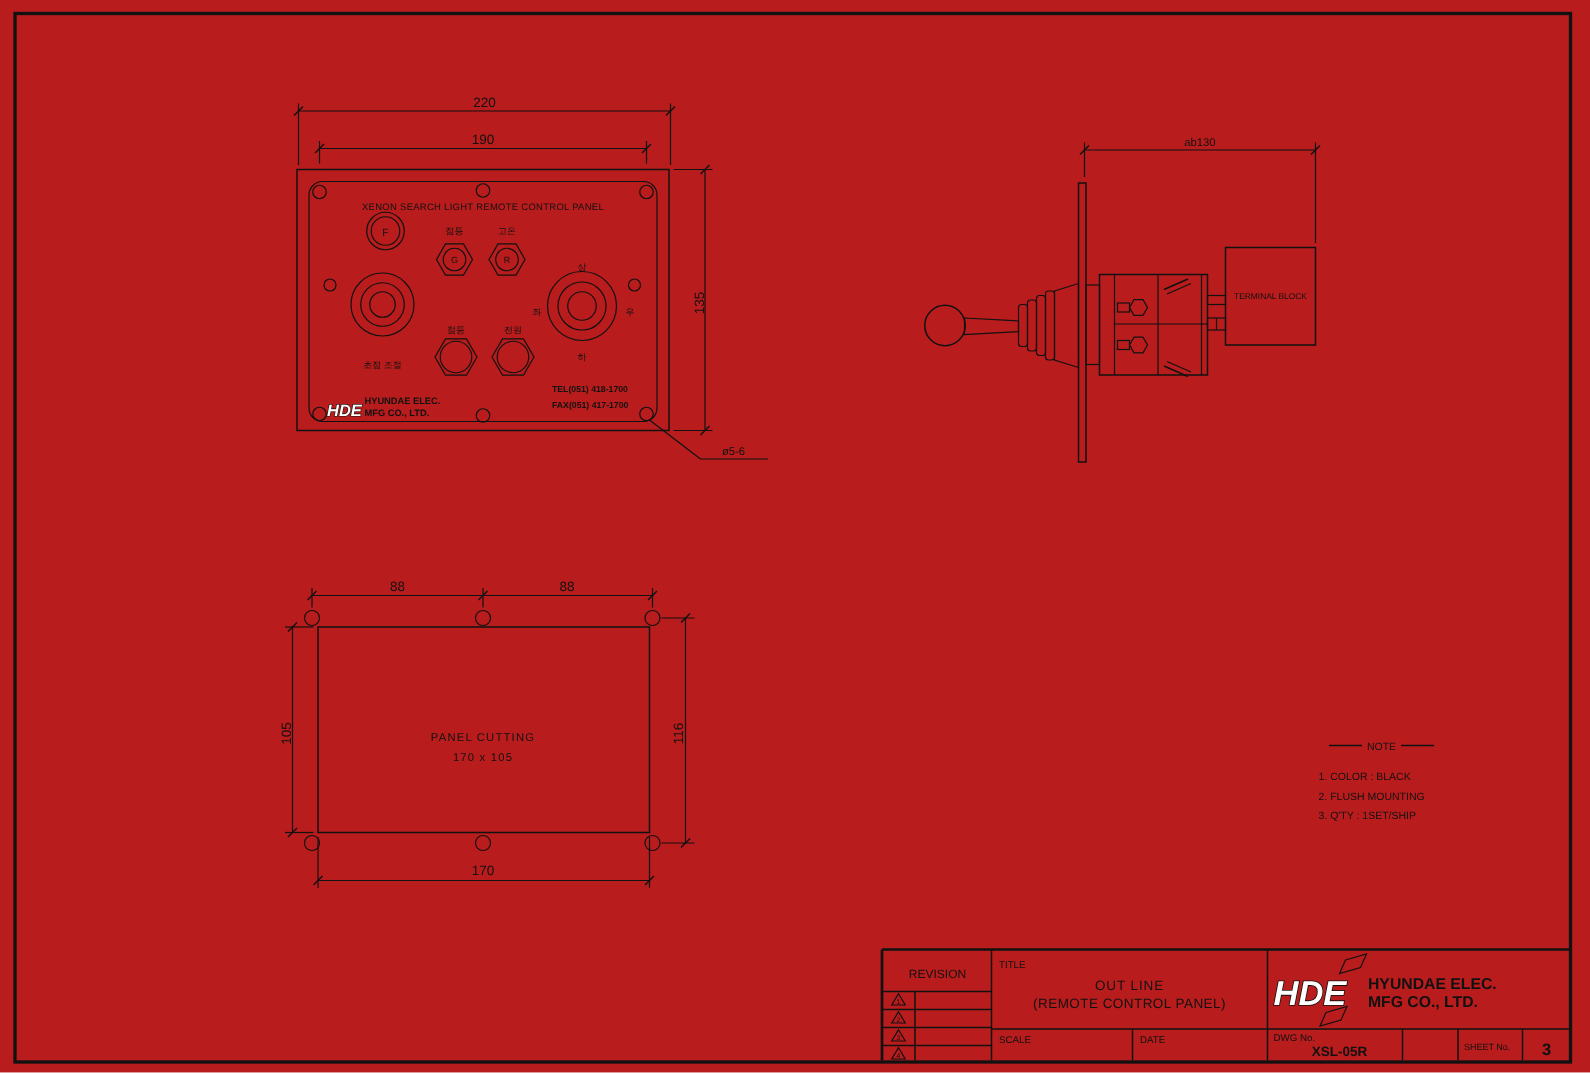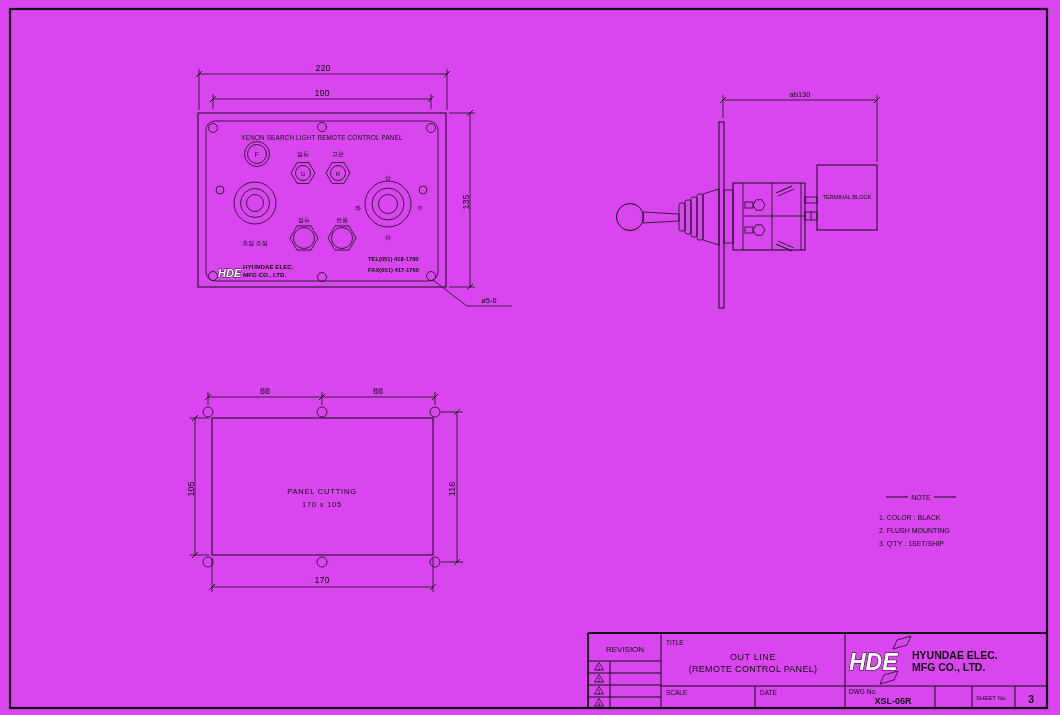--- a/index.html
+++ b/index.html
@@ -1,16 +1,16 @@
 <!DOCTYPE html>
 <html><head>
 <meta charset="utf-8">
 <style>
   html,body{margin:0;padding:0;background:#fff;}
-  #sheet{position:relative;width:1060px;height:715px;background:#d946ef;overflow:hidden;
+  #sheet{position:relative;width:1060px;height:715px;background:#b91c1c;overflow:hidden;
          font-family:"Liberation Sans",sans-serif;}
   svg text{font-family:"Liberation Sans",sans-serif;fill:#111;}
   .ln{stroke:#111;stroke-width:1;fill:none;}
   .thin{stroke:#111;stroke-width:0.8;fill:none;}
   .thick{stroke:#111;stroke-width:1.8;fill:none;}
   .dim{stroke:#111;stroke-width:0.8;fill:none;}
   .tk{stroke:#111;stroke-width:1;}
   .logo-o{fill:#fff;stroke:#111;font-weight:bold;font-style:italic;paint-order:stroke;}
   .b{font-weight:bold;}
 </style>

